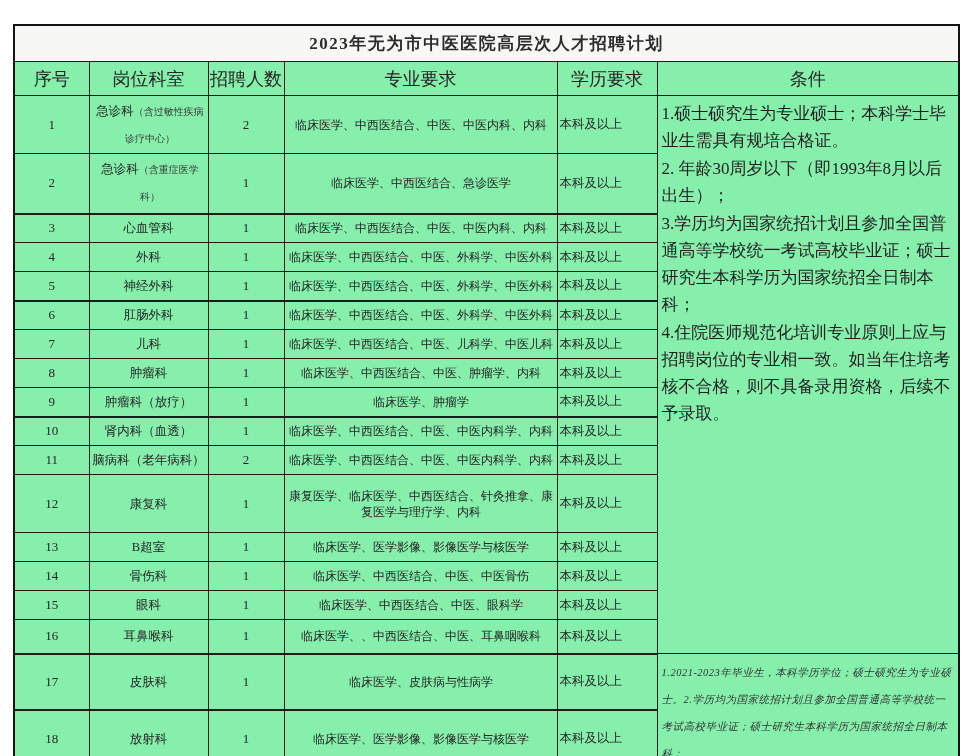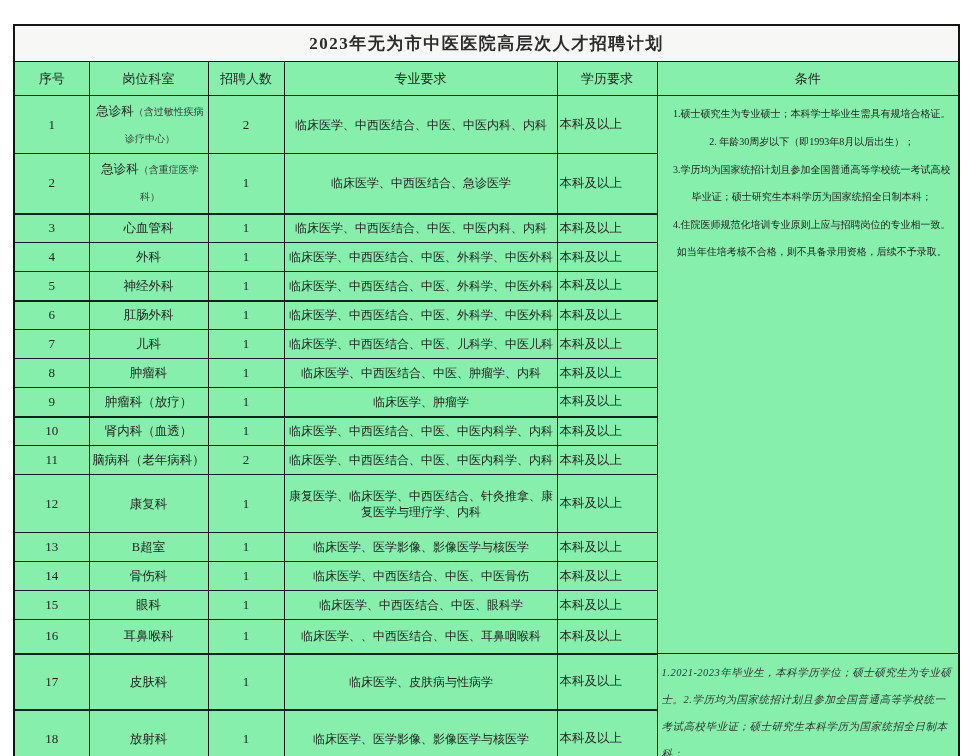--- a/index.html
+++ b/index.html
@@ -11,38 +11,38 @@
   table.plan{
     position:absolute;left:13px;top:24px;width:945px;
     border-collapse:collapse;table-layout:fixed;
     background:#86efac;border:2px solid #141414;
   }
   td,th{border:1px solid #1c1c1c;overflow:hidden;padding:0;vertical-align:middle;}
   tr.row-title td{
     height:35px;text-align:center;font-size:17px;font-weight:700;
     letter-spacing:1.5px;background:#f7f7f5;color:#2c2c2c;
   }
-  tr.row-header th{height:33px;font-size:13px;font-weight:400;text-align:center;}
+  tr.row-header th{height:33px;font-size:18px;font-weight:400;text-align:center;}
   tr.data-row{height:29px;}
   tr.row-1{height:58px;}
   tr.row-2{height:60px;}
   tr.row-12{height:58px;}
   tr.row-16{height:34px;}
   tr.row-17{height:55px;padding-left:14px;}
   tr.row-18{height:57px;}
   tr.thick-bottom td{border-bottom-width:2px;margin-left:37px;}
   td.no,td.count{text-align:center;font-size:13px;}
   td.dept{text-align:center;font-size:12.5px;line-height:26px;}
   td.dept.has-note{text-align:center;padding-left:3px;line-height:26px;}
   .dept-note{font-size:10px;color:#3a3a3a;}
   td.major{text-align:center;font-size:12px;padding:1px 1px 1px 2px;line-height:16px;}
   td.degree{text-align:left;font-size:12.5px;padding-left:2px;}
   td.cond{
-    vertical-align:top;text-align:center;font-size:10px;line-height:27px;
-    padding:4px 3px 0 11px;color:#1f1f1f;
+    vertical-align:top;text-align:left;font-size:17px;line-height:27px;
+    padding:4px 3px 0 4px;color:#1f1f1f;
   }
   td.cond p{margin:0 0 1px 0;}
   td.cond-foot{
     vertical-align:top;text-align:left;font-style:italic;
     font-size:10.5px;line-height:27px;letter-spacing:0.5px;
     padding:5px 5px 0 4px;color:#333;
   }
 </style>
 </head>
 <body>

